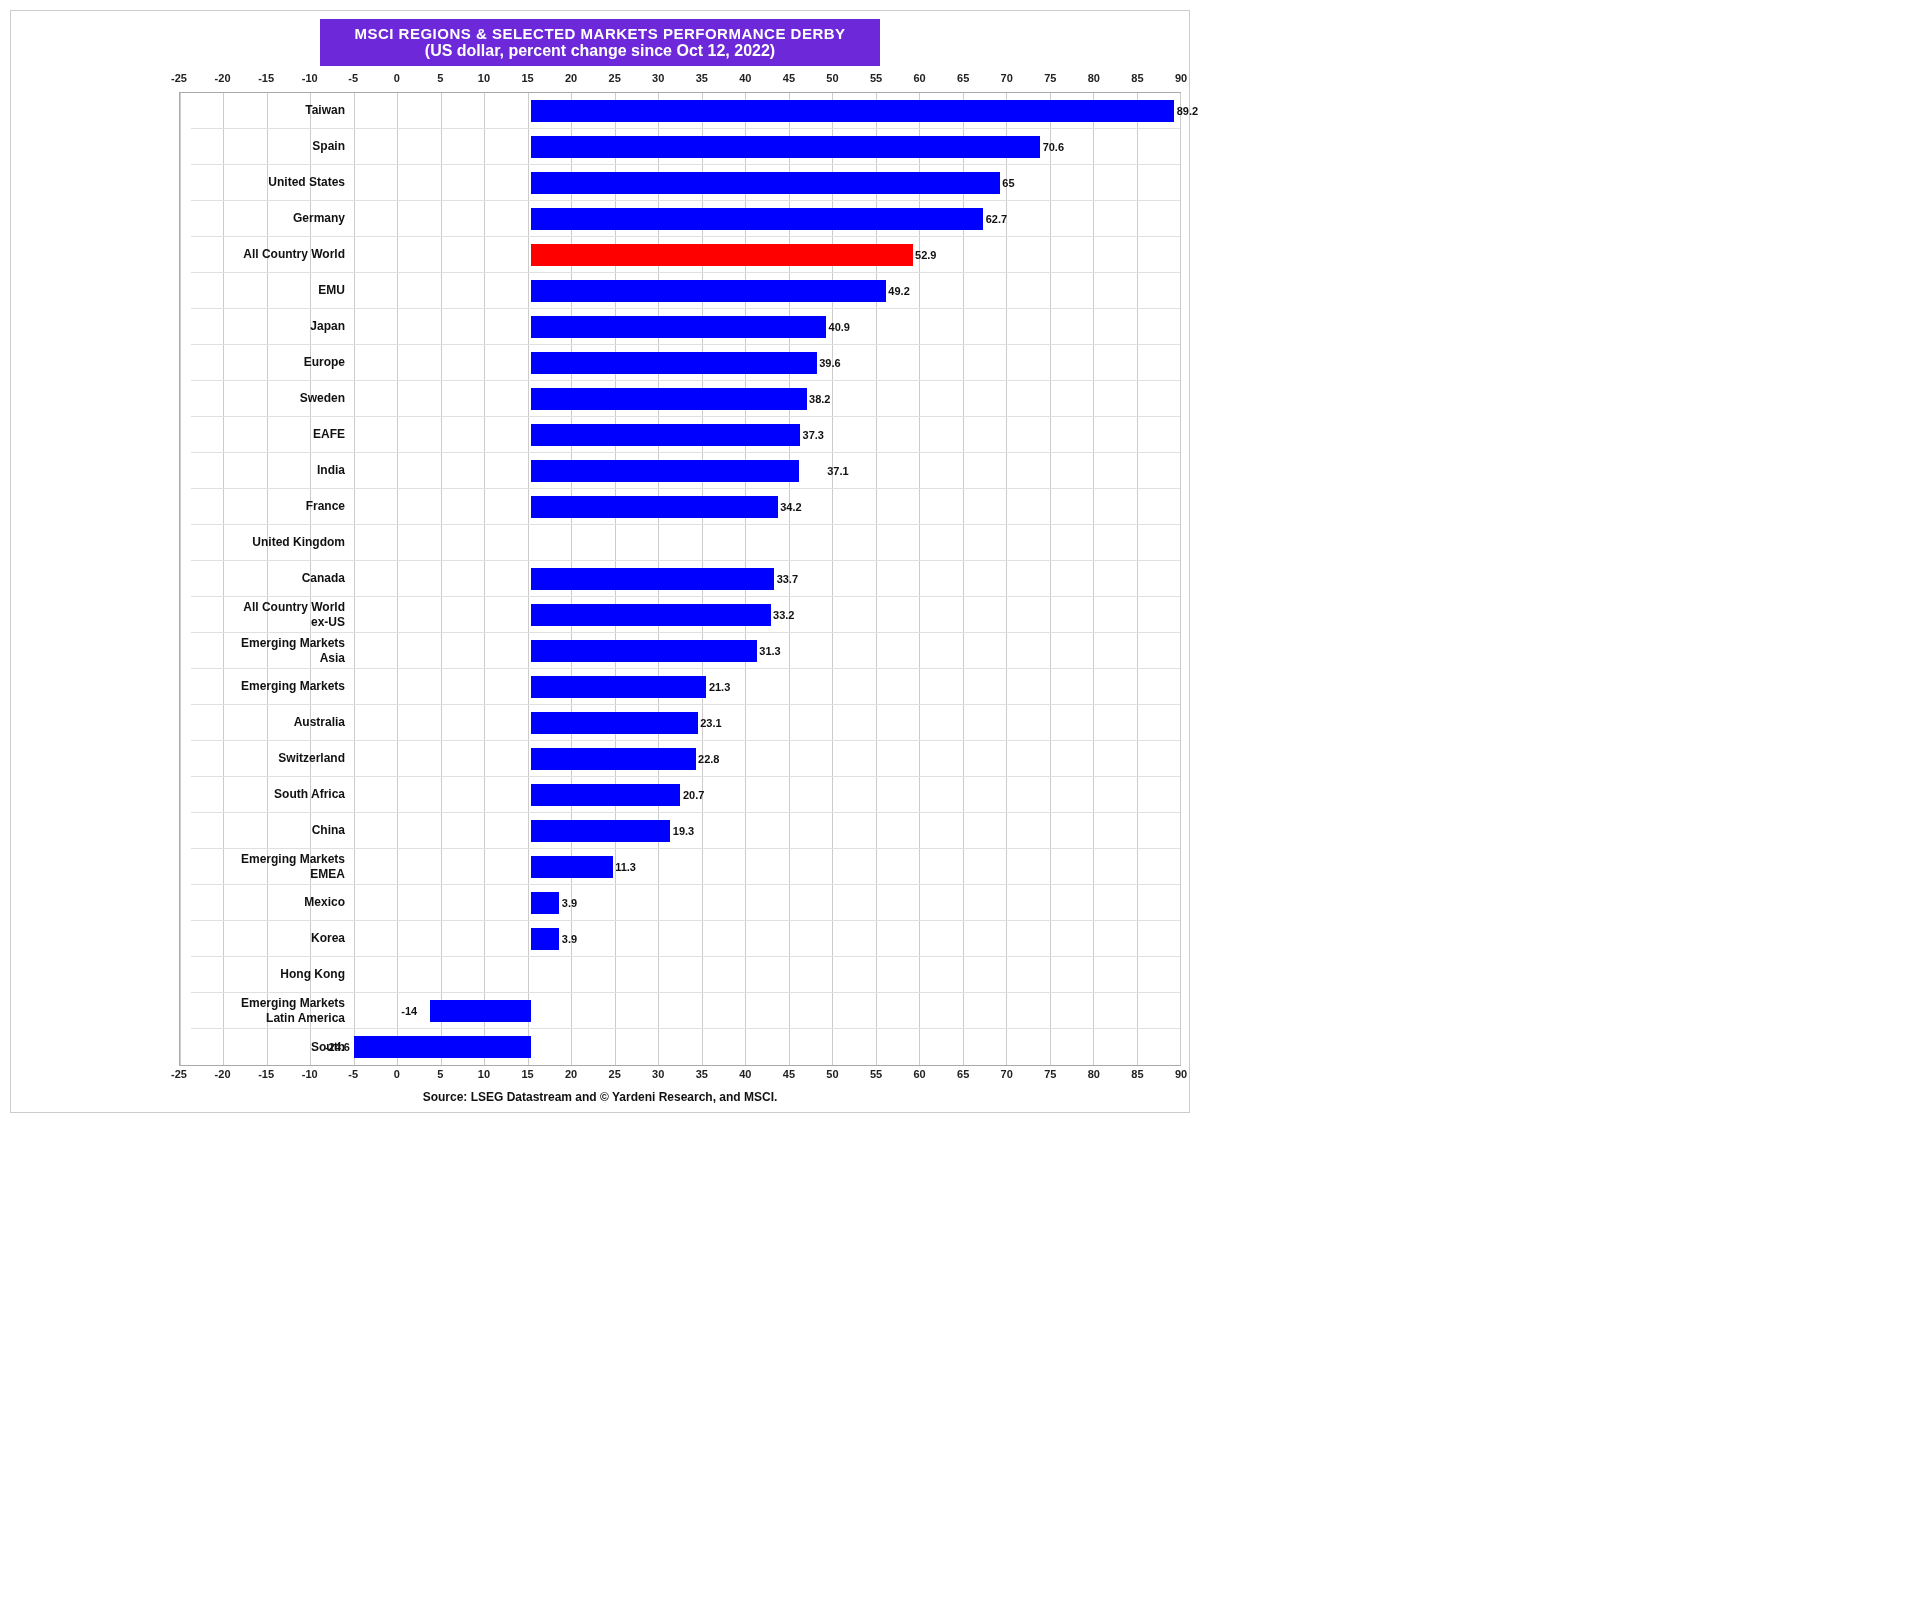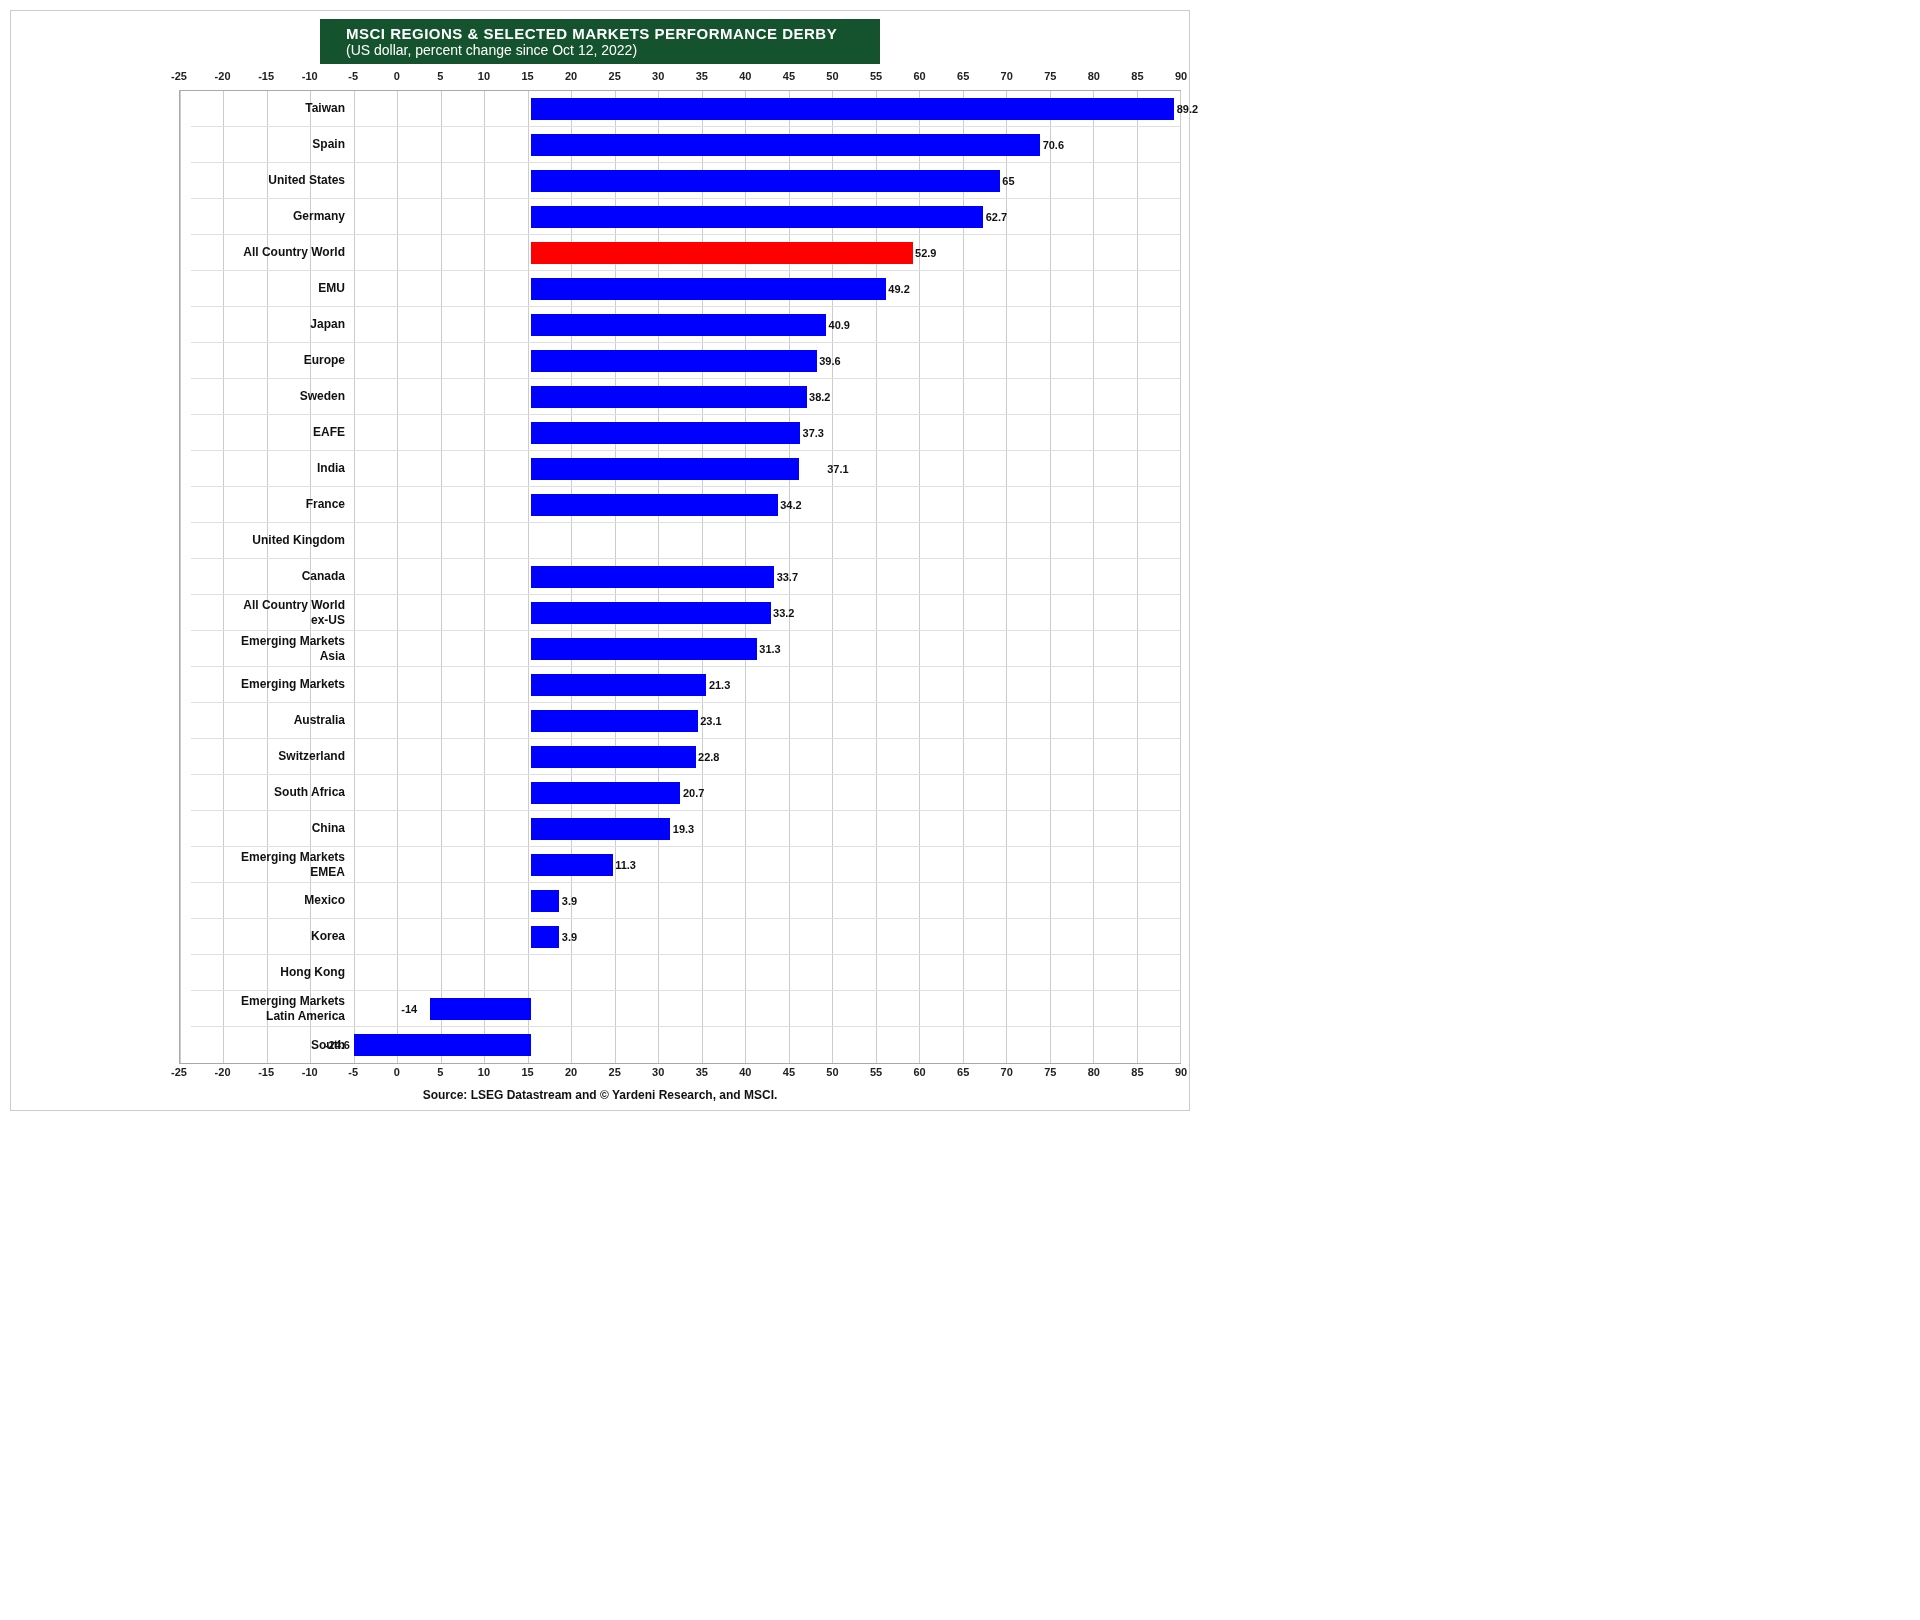--- a/index.html
+++ b/index.html
@@ -9,36 +9,37 @@
       width: 1200px;
       padding: 10px;
     }
     .chart-wrapper {
       width: 1180px;
       background: #fff;
       border: 1px solid #ccc;
       padding: 8px;
     }
     .chart-title-box {
-      background: #14532d;
+      background: #6d28d9;
       color: #fff;
-      padding: 6px 26px;
+      text-align: center;
+      padding: 6px 10px;
       margin-bottom: 6px;
       width: 560px;
       margin-left: auto;
       margin-right: auto;
     }
     .chart-title-main {
       font-size: 15px;
       font-weight: bold;
       letter-spacing: 0.5px;
     }
     .chart-title-sub {
-      font-size: 14px;
-      font-weight: normal;
+      font-size: 16px;
+      font-weight: bold;
     }
     .chart-area {
       display: flex;
       flex-direction: column;
       width: 100%;
     }
     .axis-top {
       display: flex;
       margin-left: 160px;
       margin-bottom: 2px;

